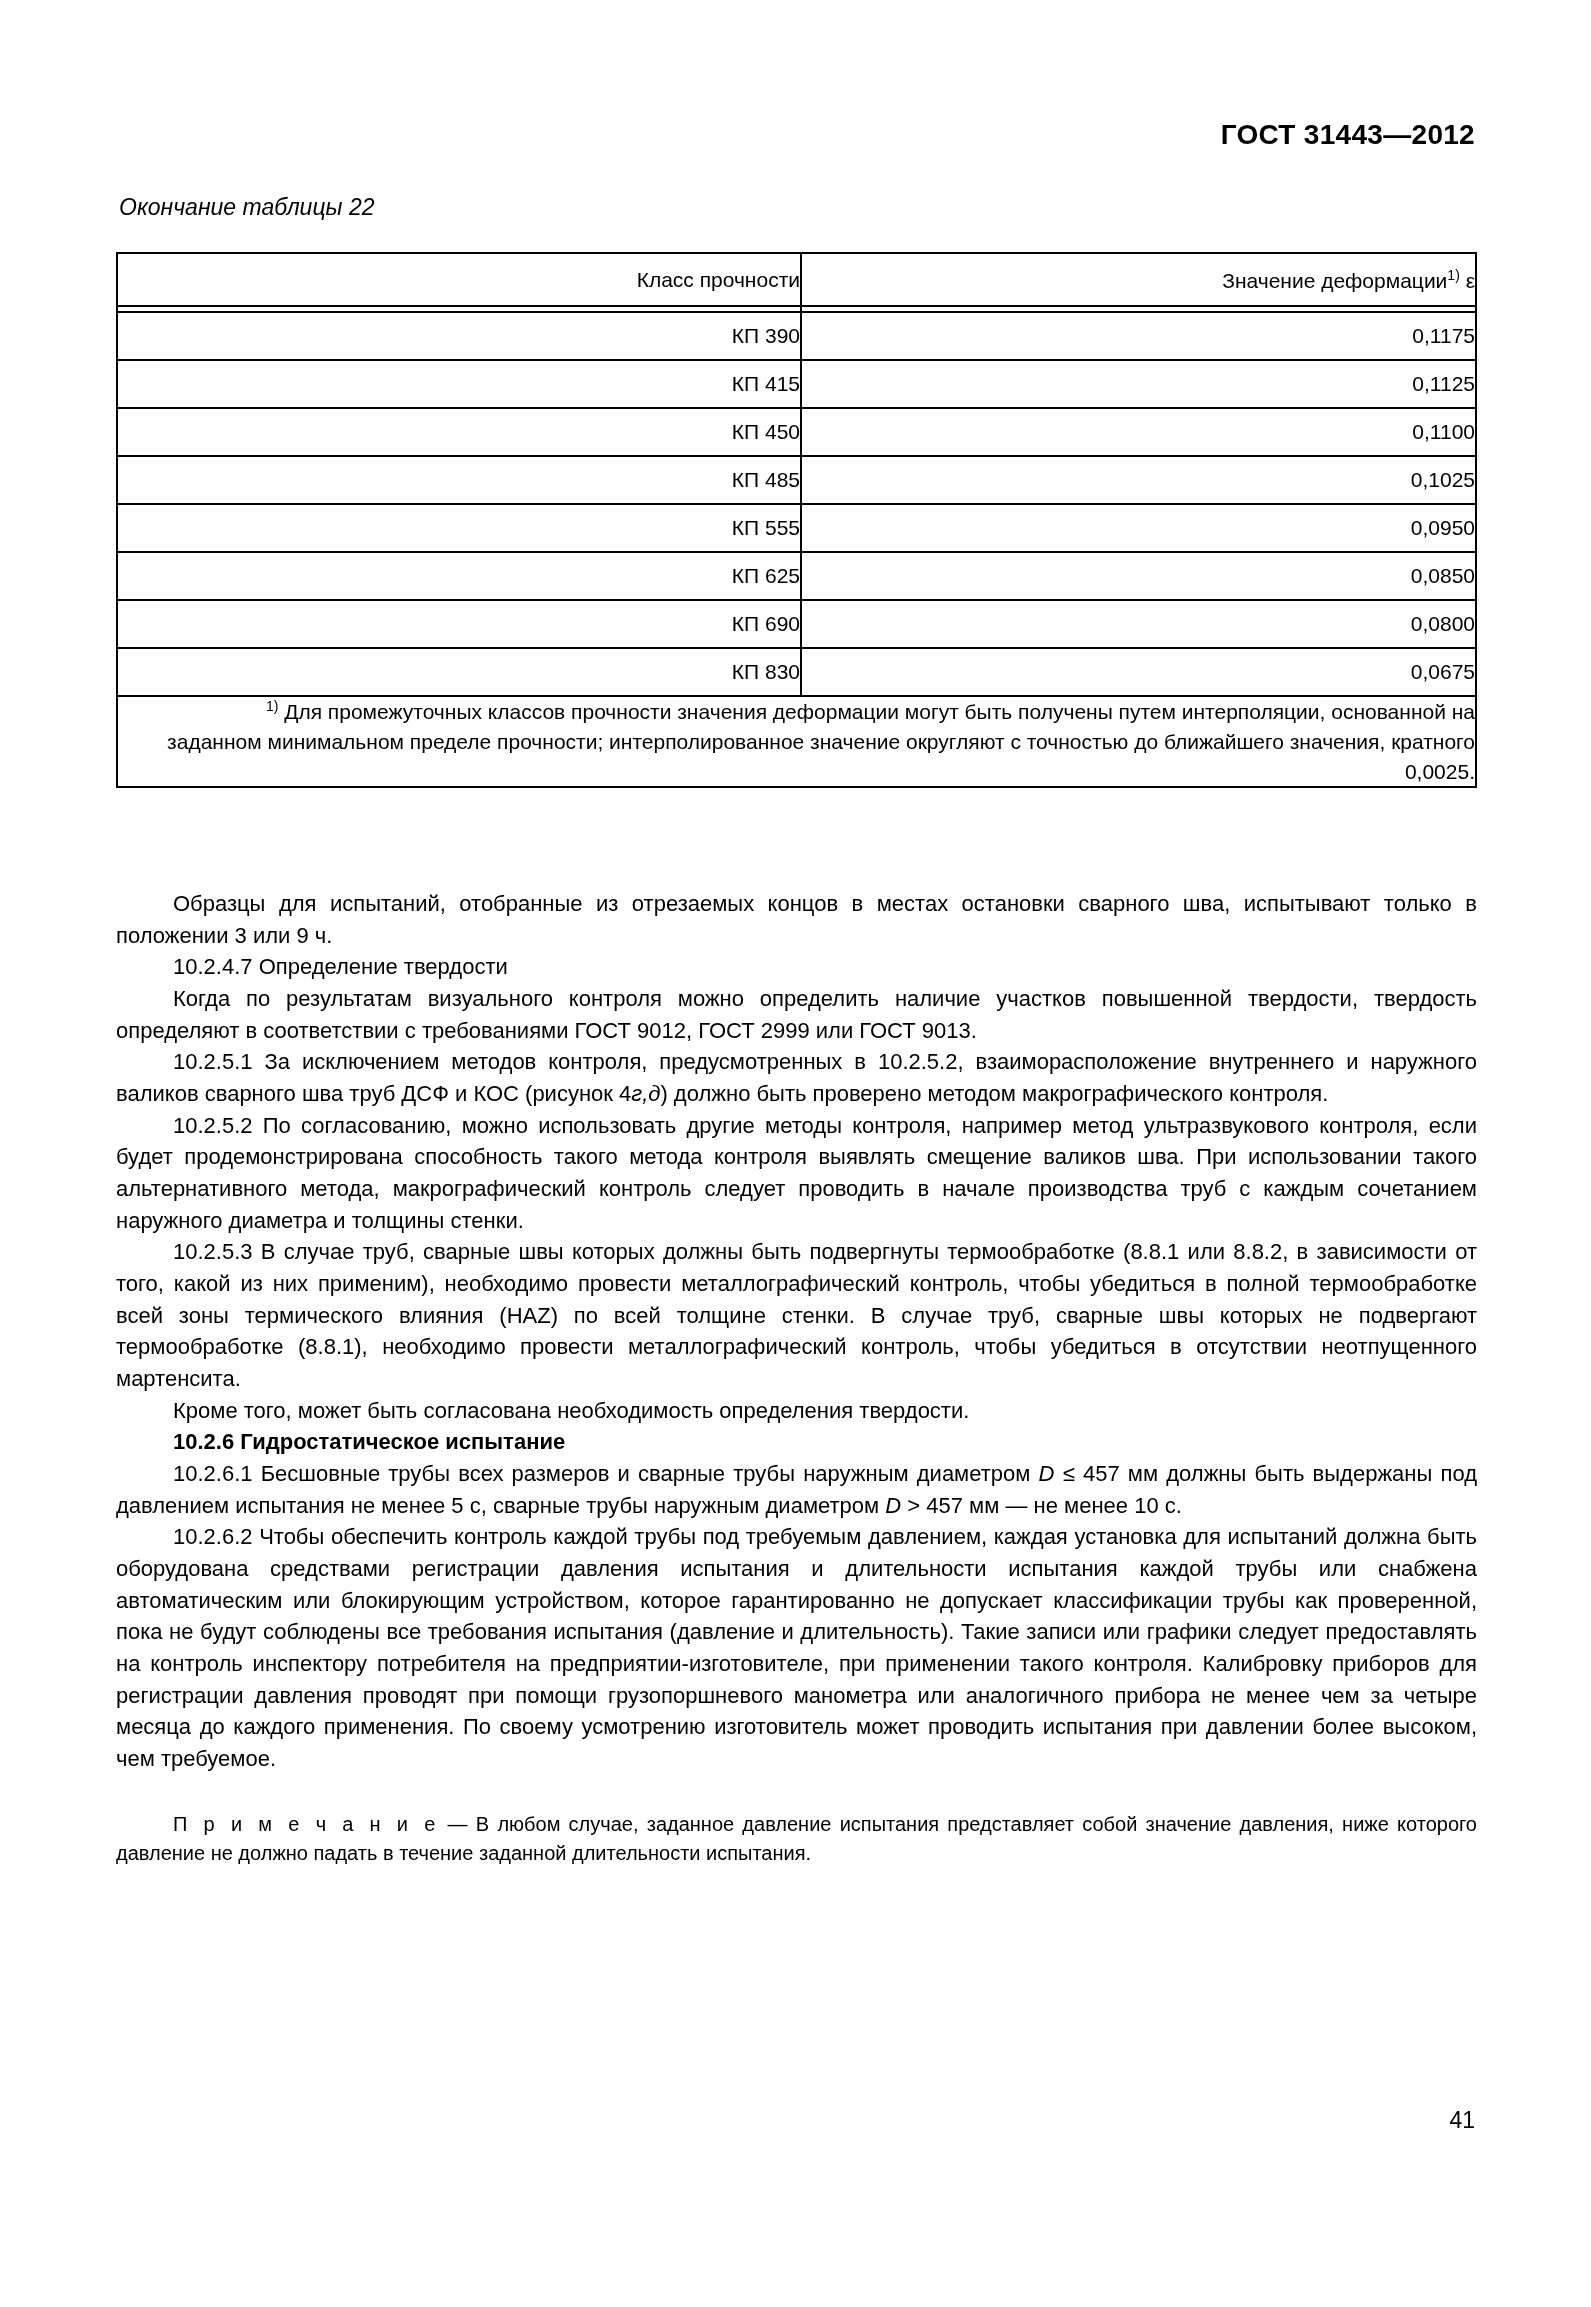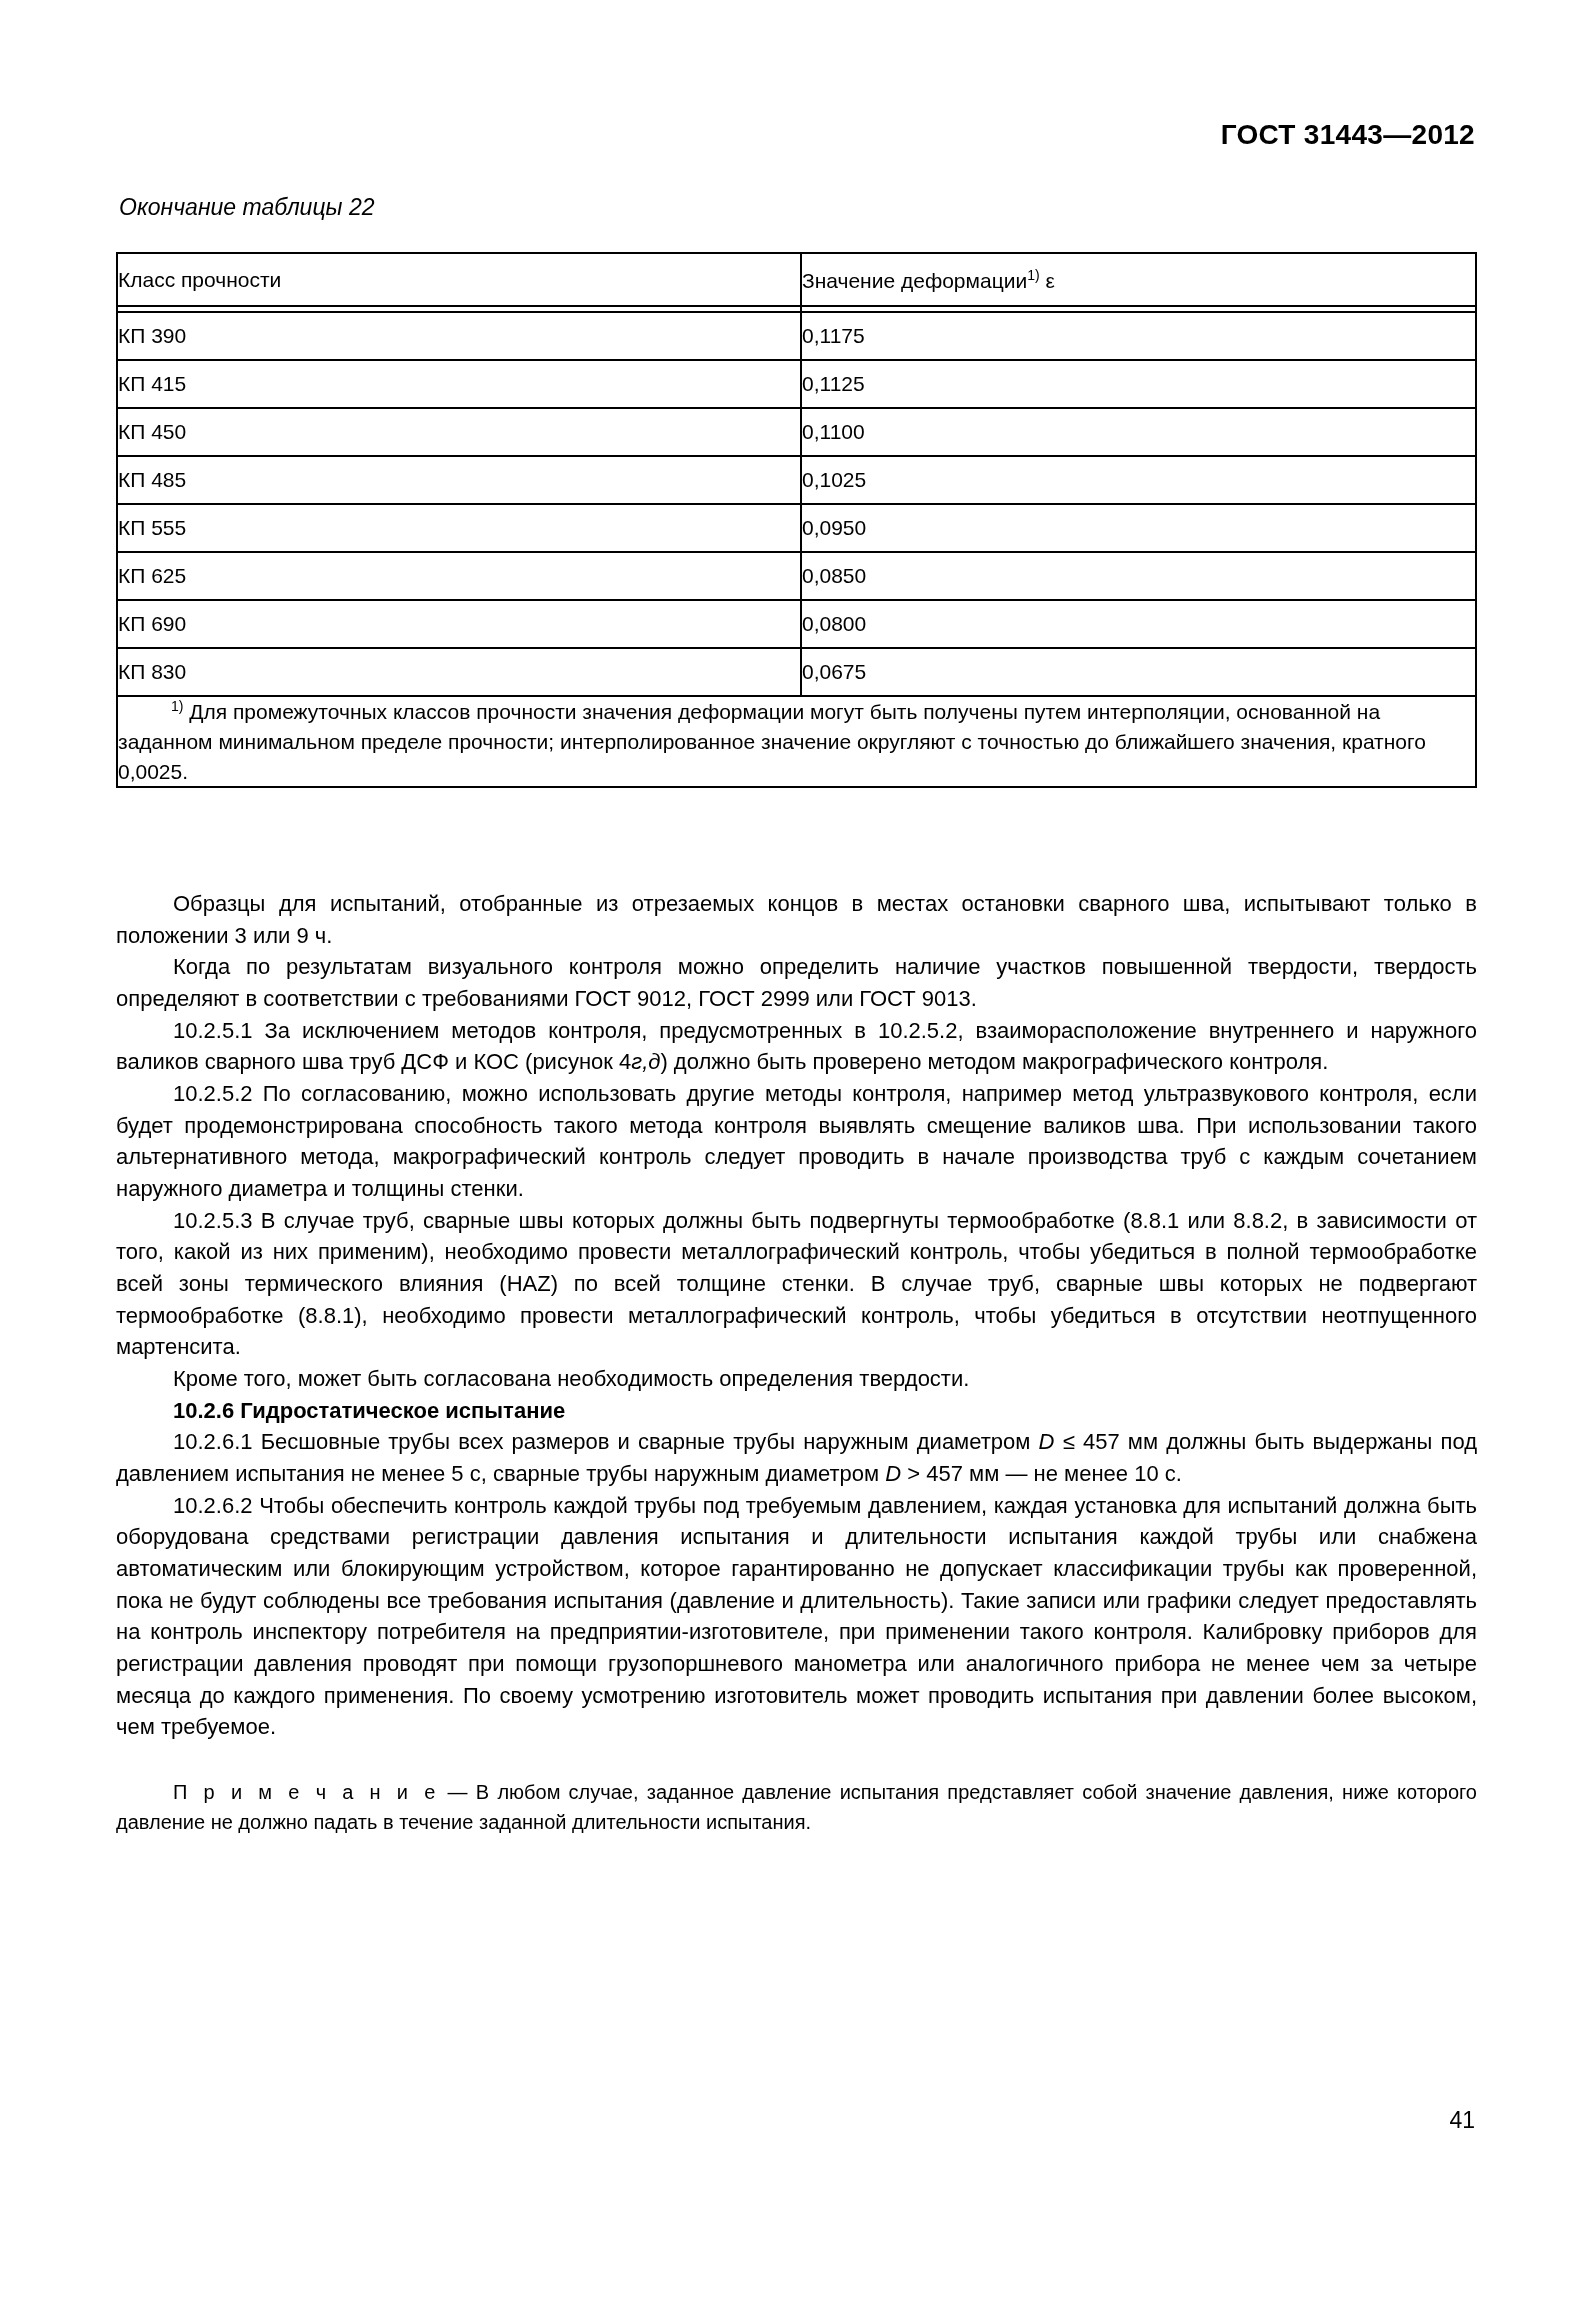--- a/index.html
+++ b/index.html
@@ -52,21 +52,21 @@
   }
   .std-table col.c1 { width: 684px; }
   .std-table col.c2 { width: 675px; }
 
   .std-table th,
   .std-table td {
     border-left: 2.7px solid #000;
     border-right: 2.7px solid #000;
     border-top: 2.7px solid #000;
     border-bottom: 2.7px solid #000;
-    text-align: left;
+    text-align: right;
     font-size: 21px;
     font-weight: normal;
     padding: 0;
     height: 46px;
     vertical-align: middle;
   }
   .std-table thead th {
     height: 51px;
     border-bottom: 2.7px solid #000;
   }
@@ -198,20 +198,21 @@
           <td>0,0675</td>
         </tr>
       <tr>
         <td class="footnote-cell" colspan="2"><span class="fn-indent"></span><span class="sup">1)</span> <span>Для промежуточных классов прочности значения деформации могут быть получены путем интерполяции, основанной на заданном минимальном пределе прочности; интерполированное значение округляют с точностью до ближайшего значения, кратного 0,0025.</span></td>
       </tr>
     </tbody>
   </table>
 
   <div class="body">
     <p class="para">Образцы для испытаний, отобранные из отрезаемых концов в местах остановки сварного шва, испытывают только в положении 3 или 9 ч.</p>
+    <p class="para">10.2.4.7 Определение твердости</p>
     <p class="para">Когда по результатам визуального контроля можно определить наличие участков повышенной твердости, твердость определяют в соответствии с требованиями ГОСТ 9012, ГОСТ 2999 или ГОСТ 9013.</p>
     <p class="para"><span>10.2.5.1 За исключением методов контроля, предусмотренных в 10.2.5.2, взаиморасположение внутреннего и наружного валиков сварного шва труб ДСФ и КОС (рисунок 4</span><span class="it">г,д</span><span>) должно быть проверено методом макрографического контроля.</span></p>
     <p class="para">10.2.5.2 По согласованию, можно использовать другие методы контроля, например метод ультразвукового контроля, если будет продемонстрирована способность такого метода контроля выявлять смещение валиков шва. При использовании такого альтернативного метода, макрографический контроль следует проводить в начале производства труб с каждым сочетанием наружного диаметра и толщины стенки.</p>
     <p class="para">10.2.5.3 В случае труб, сварные швы которых должны быть подвергнуты термообработке (8.8.1 или 8.8.2, в зависимости от того, какой из них применим), необходимо провести металлографический контроль, чтобы убедиться в полной термообработке всей зоны термического влияния (HAZ) по всей толщине стенки. В случае труб, сварные швы которых не подвергают термообработке (8.8.1), необходимо провести металлографический контроль, чтобы убедиться в отсутствии неотпущенного мартенсита.</p>
     <p class="para">Кроме того, может быть согласована необходимость определения твердости.</p>
     <h3 class="sect">10.2.6 Гидростатическое испытание</h3>
     <p class="para"><span>10.2.6.1 Бесшовные  трубы  всех  размеров и сварные трубы наружным диаметром  </span><span class="it">D</span><span> ≤ 457 мм должны быть  выдержаны  под давлением  испытания  не менее 5 с,  сварные трубы наружным диаметром </span><span class="it">D</span><span> &gt; 457 мм — не менее 10 с.</span></p>
     <p class="para">10.2.6.2 Чтобы обеспечить контроль каждой трубы под требуемым давлением, каждая установка для испытаний должна быть оборудована средствами регистрации давления испытания и длительности испытания каждой трубы или снабжена автоматическим или блокирующим устройством, которое гарантированно не допускает классификации трубы как проверенной, пока не будут соблюдены все требования испытания (давление и длительность). Такие записи или графики следует предоставлять на контроль инспектору потребителя на предприятии-изготовителе, при применении такого контроля. Калибровку приборов для регистрации давления проводят при помощи грузопоршневого манометра или аналогичного прибора не менее чем за четыре месяца до каждого применения. По своему усмотрению изготовитель может проводить испытания при давлении более высоком, чем требуемое.</p>
     <div class="spacer-md"></div>
     <p class="note"><span class="note-label">П р и м е ч а н и е</span><span> — В любом случае, заданное давление испытания представляет собой значение давления, ниже которого давление не должно падать в течение заданной длительности испытания.</span></p>

